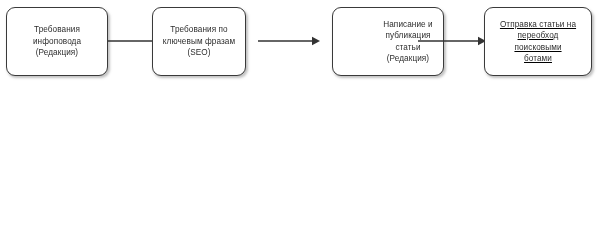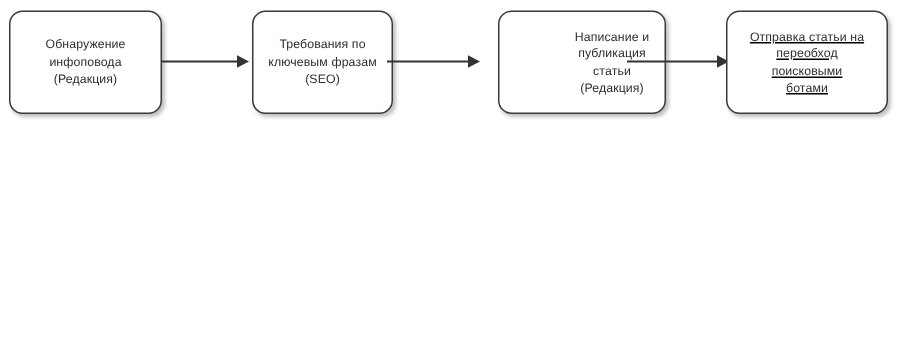--- a/index.html
+++ b/index.html
@@ -38,41 +38,41 @@
     width: 100%;
     text-align: center;
     font-size: 8.2px;
     line-height: 11.4px;
     color: #2d2d2d;
     letter-spacing: 0.01em;
     white-space: pre-line;
     font-family: "Liberation Sans", "DejaVu Sans", sans-serif;
   }
   #node-1 { left: 6px;   width: 102px; }
-  #node-2 { left: 168px; width: 94px;  }
+  #node-2 { left: 152px; width: 94px;  }
   #node-3 { left: 332px; width: 112px; padding-left: 44px; }
   #node-4 { left: 484px; width: 108px; text-decoration: underline; }
 
   .connector {
     position: absolute;
     height: 12px;
     top: 35px;
   }
   .connector svg { display: block; }
   #connector-1 { left: 108px; width: 58px; }
   #connector-2 { left: 258px; width: 62px; }
   #connector-3 { left: 418px; width: 68px; }
 </style>
 </head>
 <body>
 
 <div id="flowchart">
 
   <div class="node" id="node-1">
-    <span class="node-label">Обнаружение
+    <span class="node-label">Требования
 инфоповода
 (Редакция)</span>
   </div>
 
   <div class="connector" id="connector-1">
     <svg width="58" height="12" viewBox="0 0 58 12" xmlns="http://www.w3.org/2000/svg">
       <line x1="0" y1="6" x2="51" y2="6" stroke="#333333" stroke-width="1.3"></line>
       <polygon points="50,1.8 58,6 50,10.2" fill="#333333"></polygon>
     </svg>
   </div>

